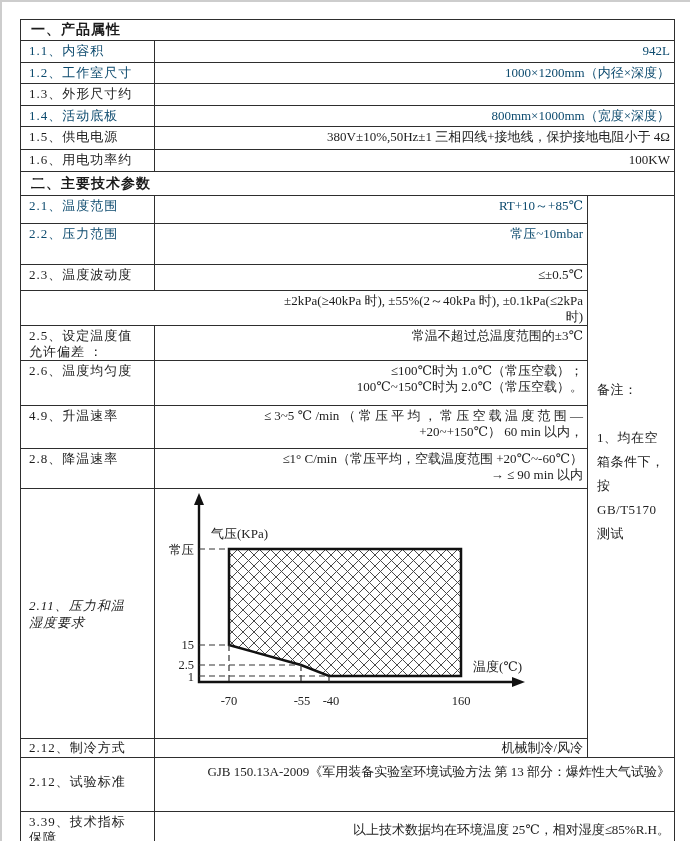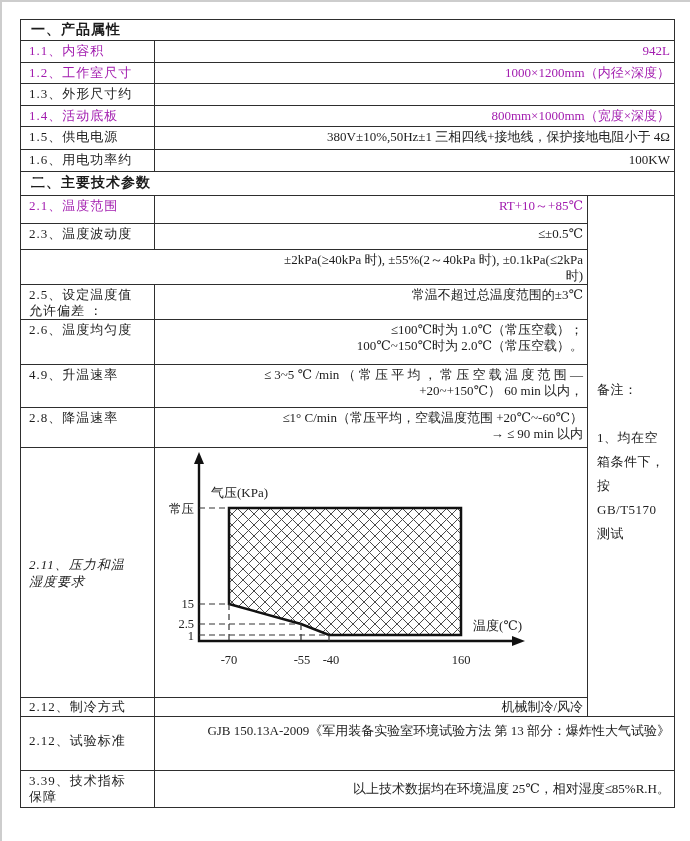--- a/index.html
+++ b/index.html
@@ -12,29 +12,29 @@
   }
   .doc {
     position:absolute; left:18px; top:17px; width:655px;
     border:1.5px solid #2e2e2e; background:#fff;
     font-size:13px; line-height:1.25;
   }
   .sec-header {
     font-weight:bold; font-size:14px; padding:1px 0 0 10px;
     letter-spacing:1px; height:20px;
   }
-  .sec-header.h24 { height:24px; padding-top:3px; border-top:1.5px solid #2e2e2e;font-family:Liberation Mono, monospace; }
+  .sec-header.h24 { height:24px; padding-top:3px; border-top:1.5px solid #2e2e2e; }
   .row { display:flex; border-top:1.5px solid #2e2e2e; }
   .lab {
     width:134px; border-right:1.5px solid #2e2e2e;
     padding:2px 2px 0 8px; letter-spacing:1px; flex:none;
   }
   .val { flex:1; padding:2px 4px 0 9px;text-align:right; }
   .gray { color:#8c8c8c; }
-  .gray .lab, .gray .val { color:#a21caf; }
+  .gray .lab, .gray .val { color:#0c4a6e; }
   .pre { white-space:pre-line; }
   .s2wrap { display:flex; border-top:1.5px solid #2e2e2e; }
   .s2left { width:566px; flex:none; }
   .s2left .row:first-child { border-top:none; }
   .remark {
     flex:1; border-left:1.5px solid #2e2e2e;
     padding:182px 4px 0 9px; white-space:pre-line; line-height:24px;
     letter-spacing:0.5px;
   }
   .chartcell { padding:0; position:relative; }
@@ -77,20 +77,24 @@
     </div>
 
     <div class="sec-header h24">二、主要技术参数</div>
 
     <div class="s2wrap">
       <div class="s2left">
 
         <div class="row gray" style="height:27px">
           <div class="lab">2.1、温度范围</div>
           <div class="val">RT+10～+85℃</div>
+        </div>
+        <div class="row gray" style="height:41px">
+          <div class="lab">2.2、压力范围</div>
+          <div class="val">常压~10mbar</div>
         </div>
         <div class="row" style="height:26px">
           <div class="lab">2.3、温度波动度</div>
           <div class="val">≤±0.5℃</div>
         </div>
         <div class="row" style="height:35px">
           <div class="val pre">±2kPa(≥40kPa 时), ±55%(2～40kPa 时), ±0.1kPa(≤2kPa
 时)</div>
         </div>
         <div class="row" style="height:35px">

